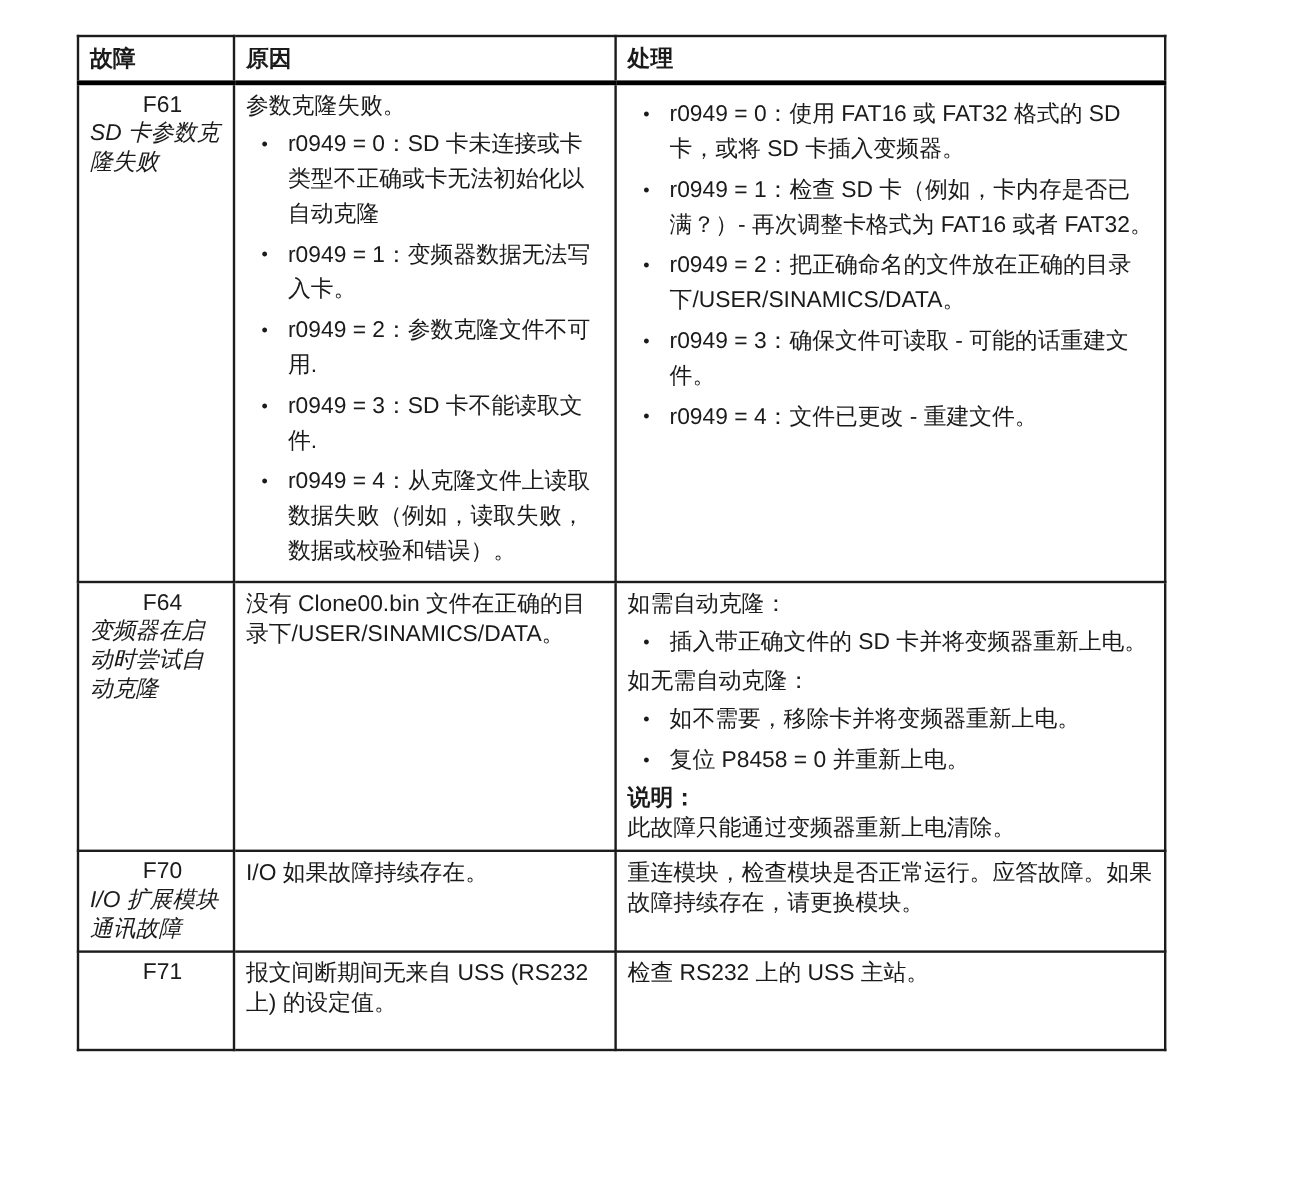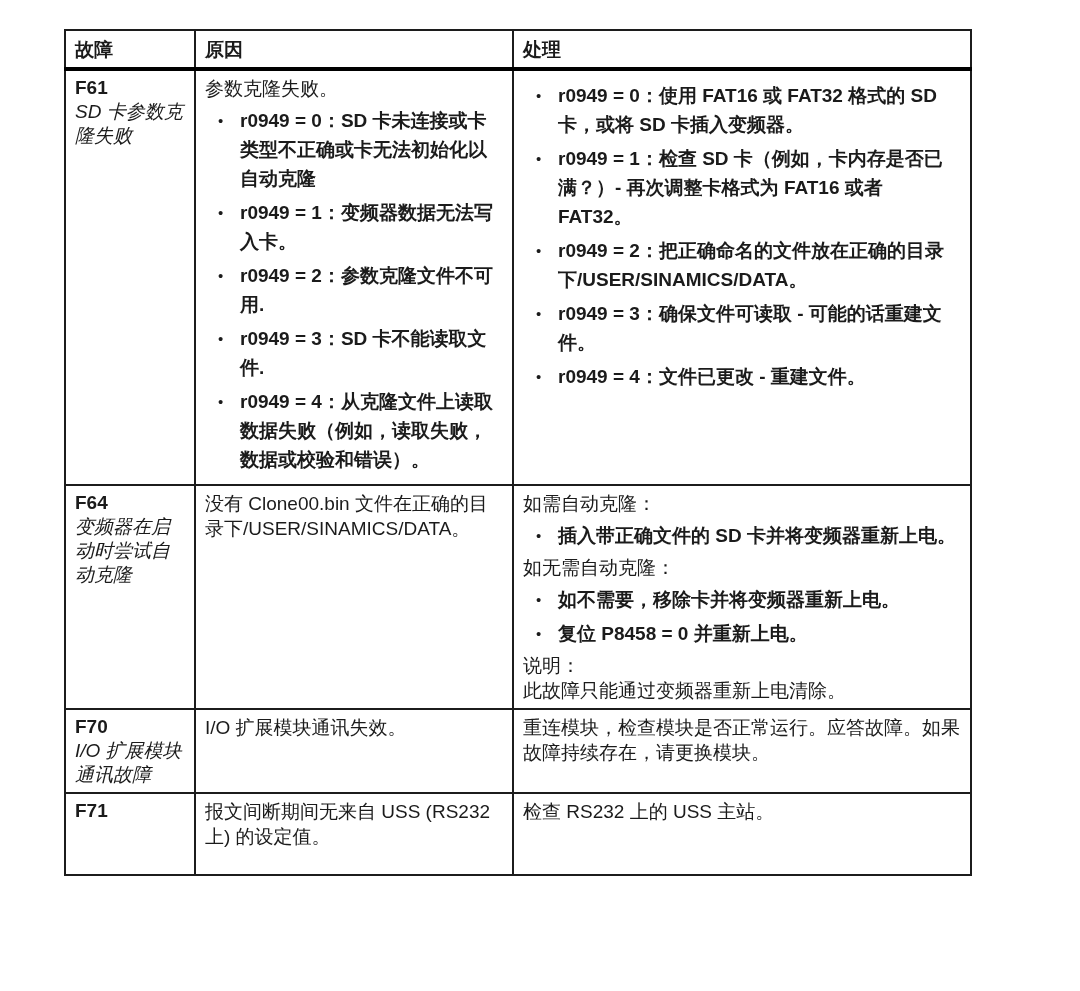--- a/index.html
+++ b/index.html
@@ -50,48 +50,48 @@
   }
   
   tr.row-0 > td { height: 380px; }
   tr.row-1 > td { height: 74px; }
   tr.row-2 > td { height: 78px; }
   tr.row-3 > td { height: 214px; }
   tr.row-4 > td { height: 81px; }
   tr.row-5 > td { height: 82px; }
 
   .code {
-    font-weight: 700;
+    font-weight: 400;
     line-height: 24px;
+    margin-left: 44px;
   }
   .fname {
     line-height: 24px;
     font-style: italic;
   }
   .para {
     line-height: 25px;
     margin: 0;
   }
   .para.bold {
-    font-weight: 400;
+    font-weight: 700;
   }
   .bullet {
     display: flex;
     line-height: 29px;
     margin: 5px 0;
   }
   .bm {
     flex: 0 0 22px;
     margin-left: 13px;
     font-size: 15px;
     line-height: 29px;
   }
   .bt {
     flex: 1 1 auto;
-    font-weight: bold;
   }
 </style>
 </head>
 <body>
 
 <div class="page">
   <table class="fault-table">
     <colgroup>
       <col class="c1">
         <col class="c2">
@@ -186,21 +186,21 @@
             <div class="para">此故障只能通过变频器重新上电清除。</div>
           </td>
   </tr>
 
   <tr class="row-4">
     <td>
       <div class="code">F70</div>
       <div class="fname">I/O 扩展模块通讯故障</div>
     </td>
     <td>
-            <div class="para">I/O 扩展模块通讯失效。</div>
+            <div class="para">I/O 如果故障持续存在。</div>
           </td>
     <td>
             <div class="para">重连模块，检查模块是否正常运行。应答故障。如果故障持续存在，请更换模块。</div>
           </td>
   </tr>
 
   <tr class="row-5">
     <td>
       <div class="code">F71</div>
 

